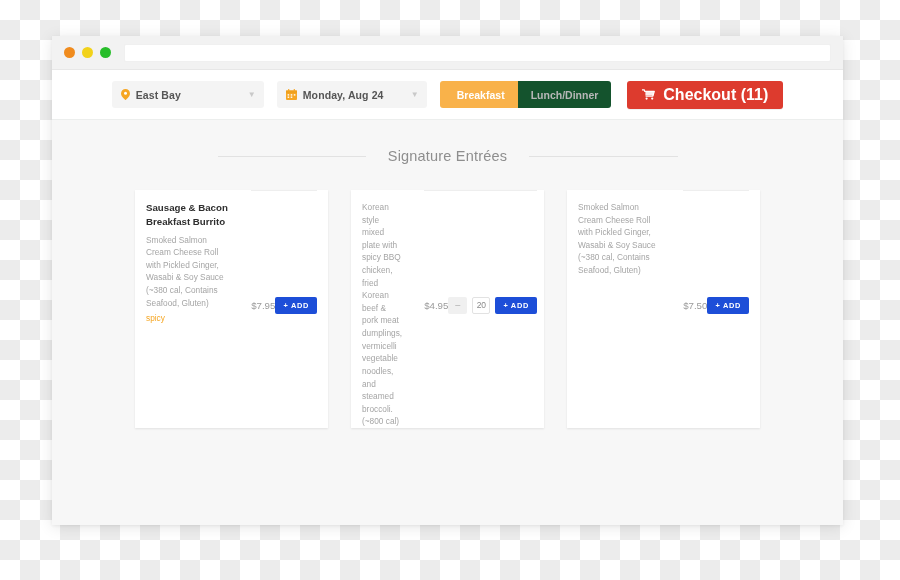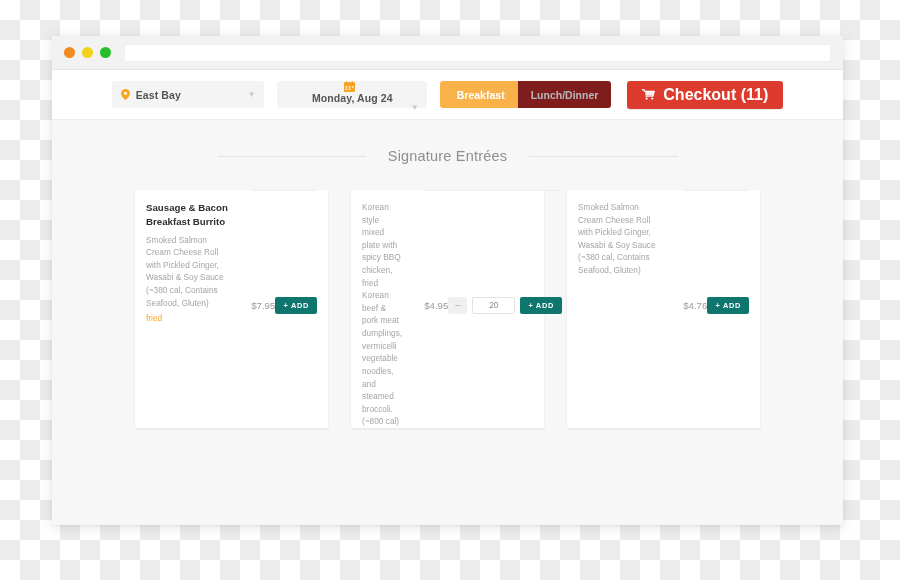--- a/index.html
+++ b/index.html
@@ -54,33 +54,33 @@
     font-size:10.5px; color:#555; cursor:pointer;
     white-space:nowrap;
   }
   .select .ic{ margin-right:6px; display:flex; align-items:center; }
   .select .lbl{ font-weight:bold; letter-spacing:.1px; }
   .select .caret{
     margin-left:auto; padding-left:18px;
     color:#c9c9c9; font-size:8px; line-height:1;
   }
   .sel-loc{ width:152px; }
-  .sel-date{ width:150px;flex-direction:column; }
+  .sel-date{ width:150px; }
 
   .segment{
     display:flex; height:27px; border-radius:3px;
     overflow:hidden; margin-right:16px;
   }
   .seg{
     display:flex; align-items:center; justify-content:center;
     font-size:10.5px; font-weight:bold; padding:0 13px;
     cursor:pointer; white-space:nowrap;
   }
   .seg.active{ background:#f9b24a; color:#ffffff;padding-left:17px; }
-  .seg.inactive{ background:#7f1d1d; color:#b8b8b8; }
+  .seg.inactive{ background:#14532d; color:#b8b8b8; }
 
   .checkout{
     height:28px; background:#dd3b2e; color:#fff;
     border-radius:3px; display:flex; align-items:center;
     padding:0 15px; font-size:16px; font-weight:bold;
     cursor:pointer; border:none; white-space:nowrap;
     box-shadow:0 1px 0 rgba(0,0,0,.06);
   }
   .checkout .cart{ margin-right:8px; display:flex; align-items:center; }
 
@@ -125,26 +125,26 @@
     display:flex; align-items:center;
   }
   .price{ font-size:9.7px; color:#9b9b9b; }
   .controls{ margin-left:auto; display:flex; align-items:center; gap:5px; }
   .minus{
     width:19px; height:17px; background:#f0f0f0; border:none;
     border-radius:2px; color:#aaa; font-size:9px; line-height:1;
     display:flex; align-items:center; justify-content:center; cursor:pointer;
   }
   .qty{
-    width:43px; height:17px; border:1px solid #e2e2e2; border-radius:2px;
+    width:18px; height:17px; border:1px solid #e2e2e2; border-radius:2px;
     font-size:8.5px; color:#8a8a8a; text-align:center;
     font-family:Liberation Sans, sans-serif; background:#fff; padding:0;
   }
   .addbtn{
-    background:#0f766e; color:#fff; border:none; border-radius:2px;
+    background:#1d4ed8; color:#fff; border:none; border-radius:2px;
     height:17px; padding:0 8px; font-size:7.4px; font-weight:bold;
     letter-spacing:.7px; cursor:pointer; white-space:nowrap;
   }
 
   
   .ph{ position:absolute; inset:0; }
   .blur{ filter:blur(1.4px); }
 
   
   .p1{ background:linear-gradient(180deg,#efeeec 0%,#eceae7 62%,#e3e1de 100%); }
@@ -289,21 +289,21 @@
                 <path d="M112 128c12 6 36 6 50-1" stroke="#dcc288" stroke-width="2" fill="none" opacity=".5"></path>
               </g>
 
               <rect width="193" height="143" fill="none"></rect>
             </svg>
           </div>
         </div>
         <div class="cardbody">
           <div class="cardtitle">Sausage &amp; Bacon Breakfast Burrito</div>
           <div class="carddesc">Smoked Salmon Cream Cheese Roll with Pickled Ginger, Wasabi &amp; Soy Sauce (~380 cal, Contains Seafood, Gluten)</div>
-          <span class="tag">fried</span>
+          <span class="tag">spicy</span>
         </div>
         <div class="cardfoot">
           <span class="price">$7.95</span>
           <div class="controls">
             <button class="addbtn">+ ADD</button>
           </div>
         </div>
       </div>
 
       <div class="card">
@@ -443,21 +443,21 @@
                 <circle cx="140" cy="101" r="1"></circle>
                   <circle cx="76" cy="110" r=".9"></circle>
               </g>
             </svg>
           </div>
         </div>
         <div class="cardbody">
           <div class="carddesc">Smoked Salmon Cream Cheese Roll with Pickled Ginger, Wasabi &amp; Soy Sauce (~380 cal, Contains Seafood, Gluten)</div>
         </div>
         <div class="cardfoot">
-          <span class="price">$4.76</span>
+          <span class="price">$7.50</span>
           <div class="controls">
             <button class="addbtn">+ ADD</button>
           </div>
         </div>
       </div>
 
     </div>
   </div>
 </div>
 

